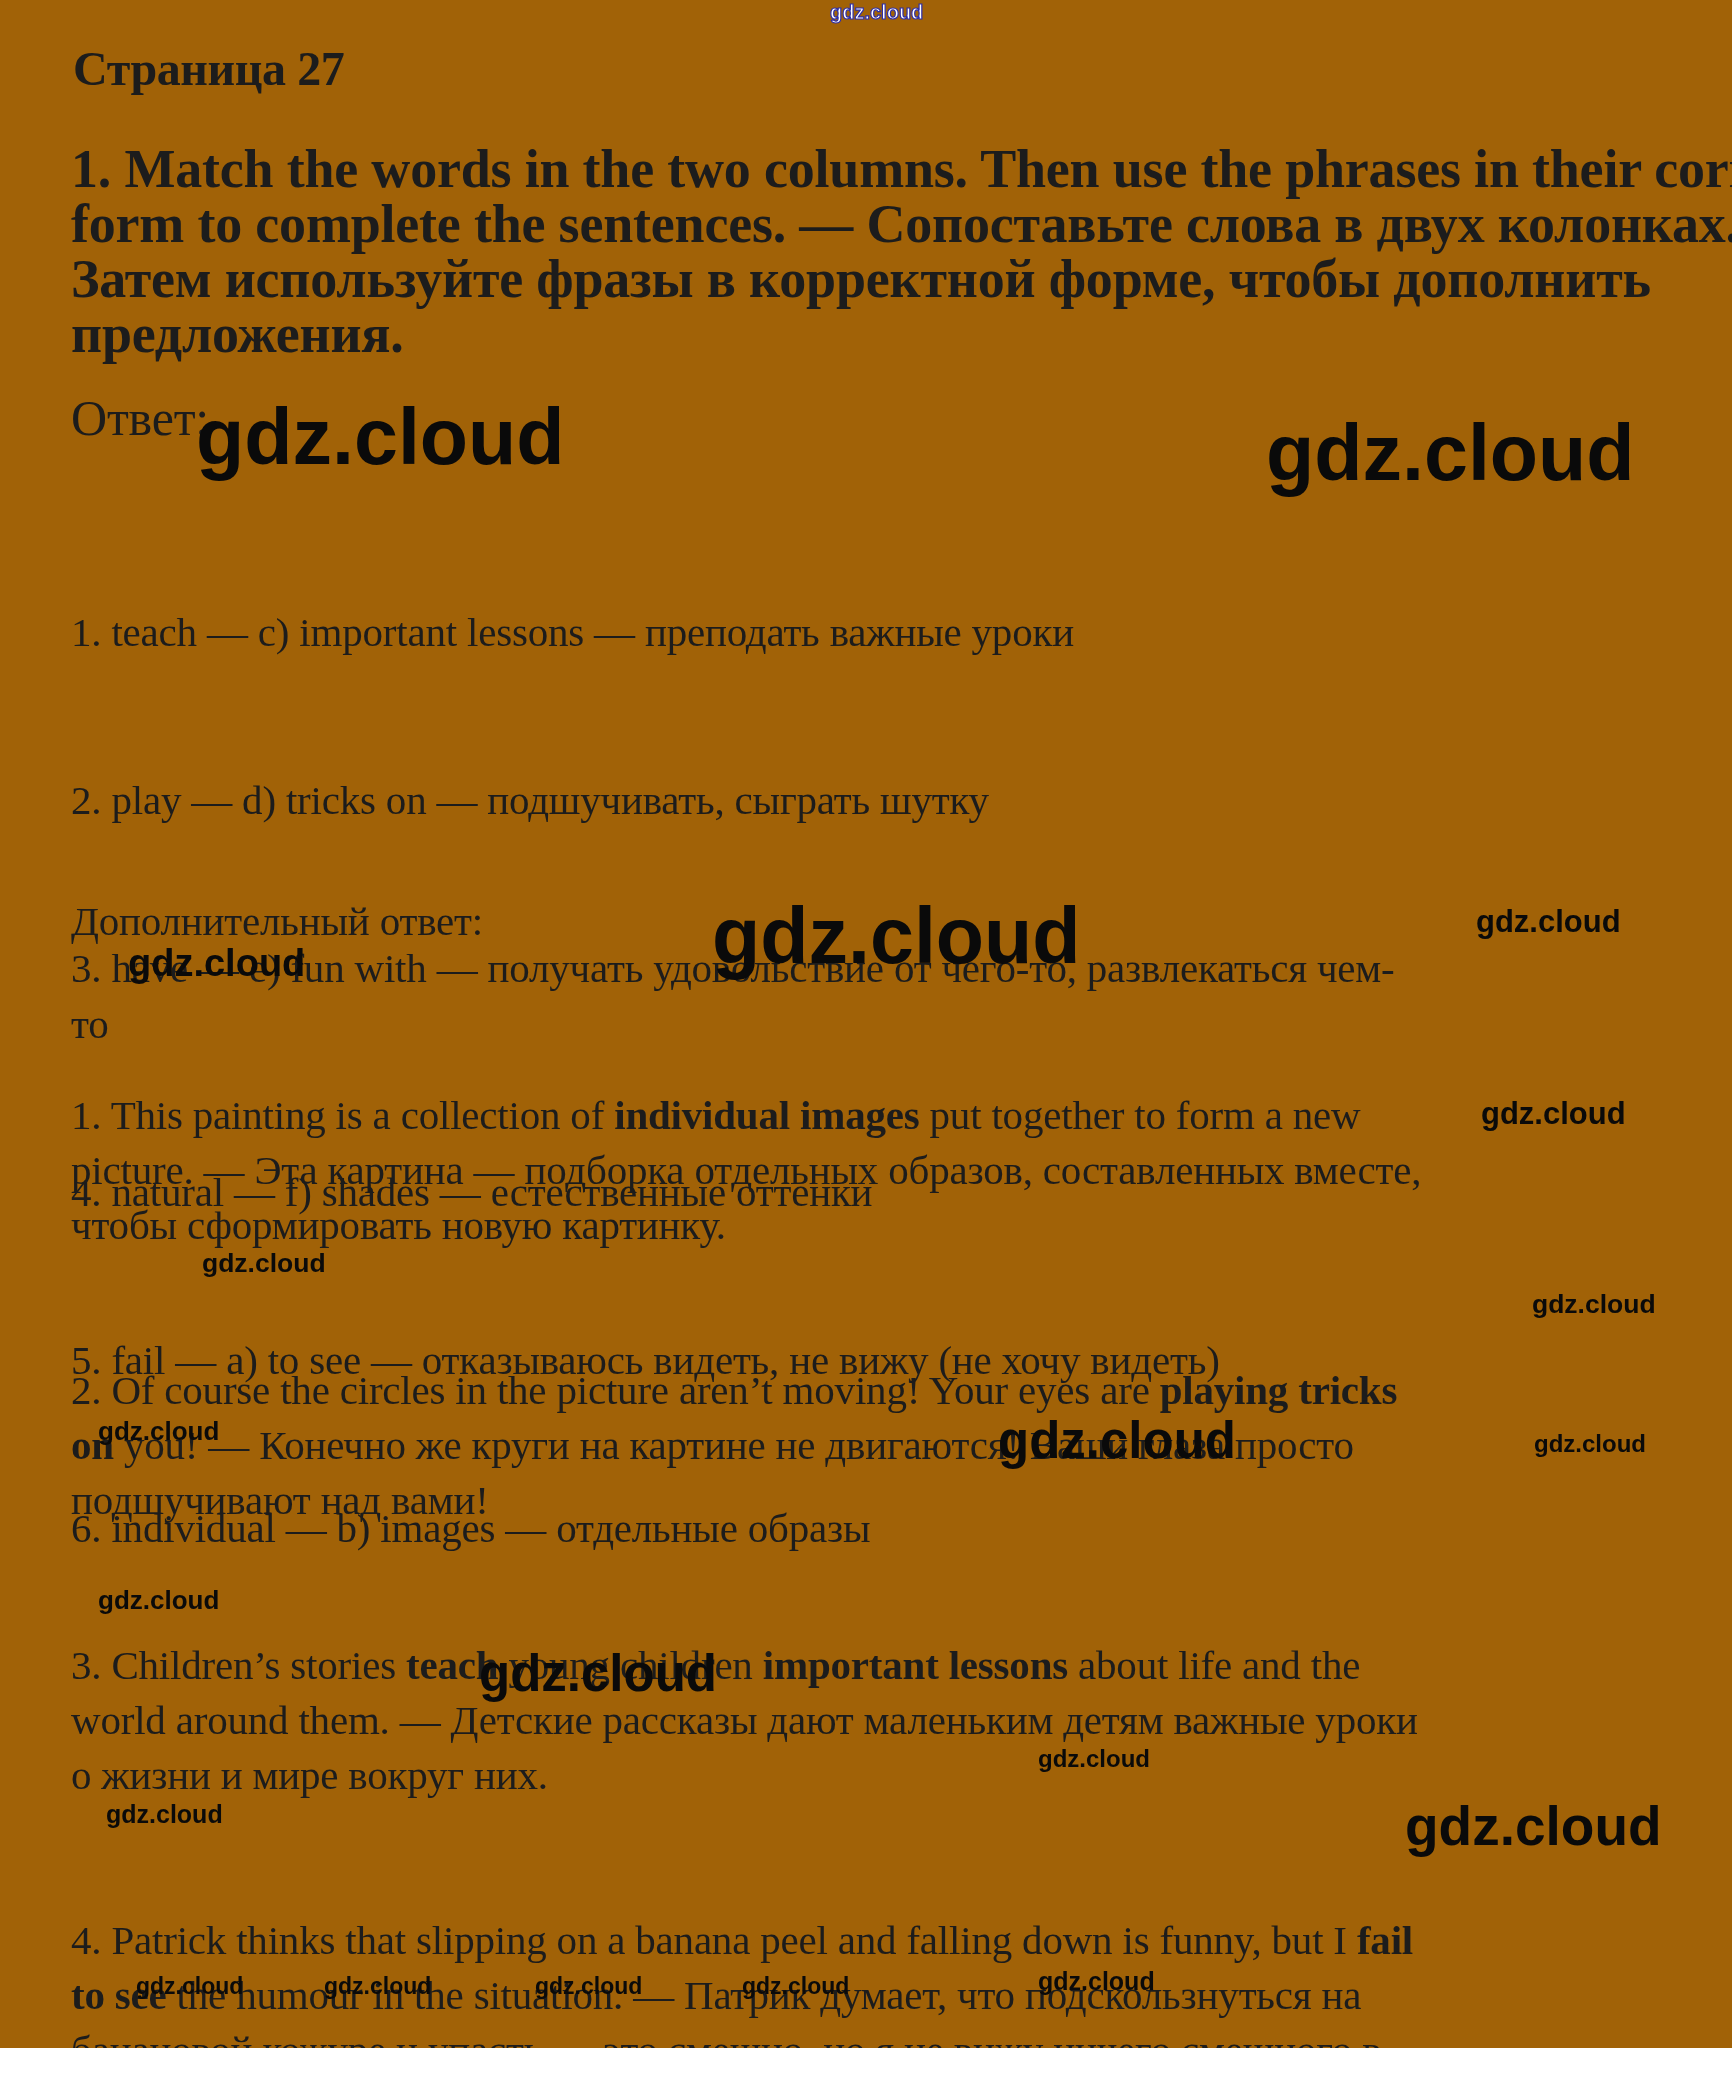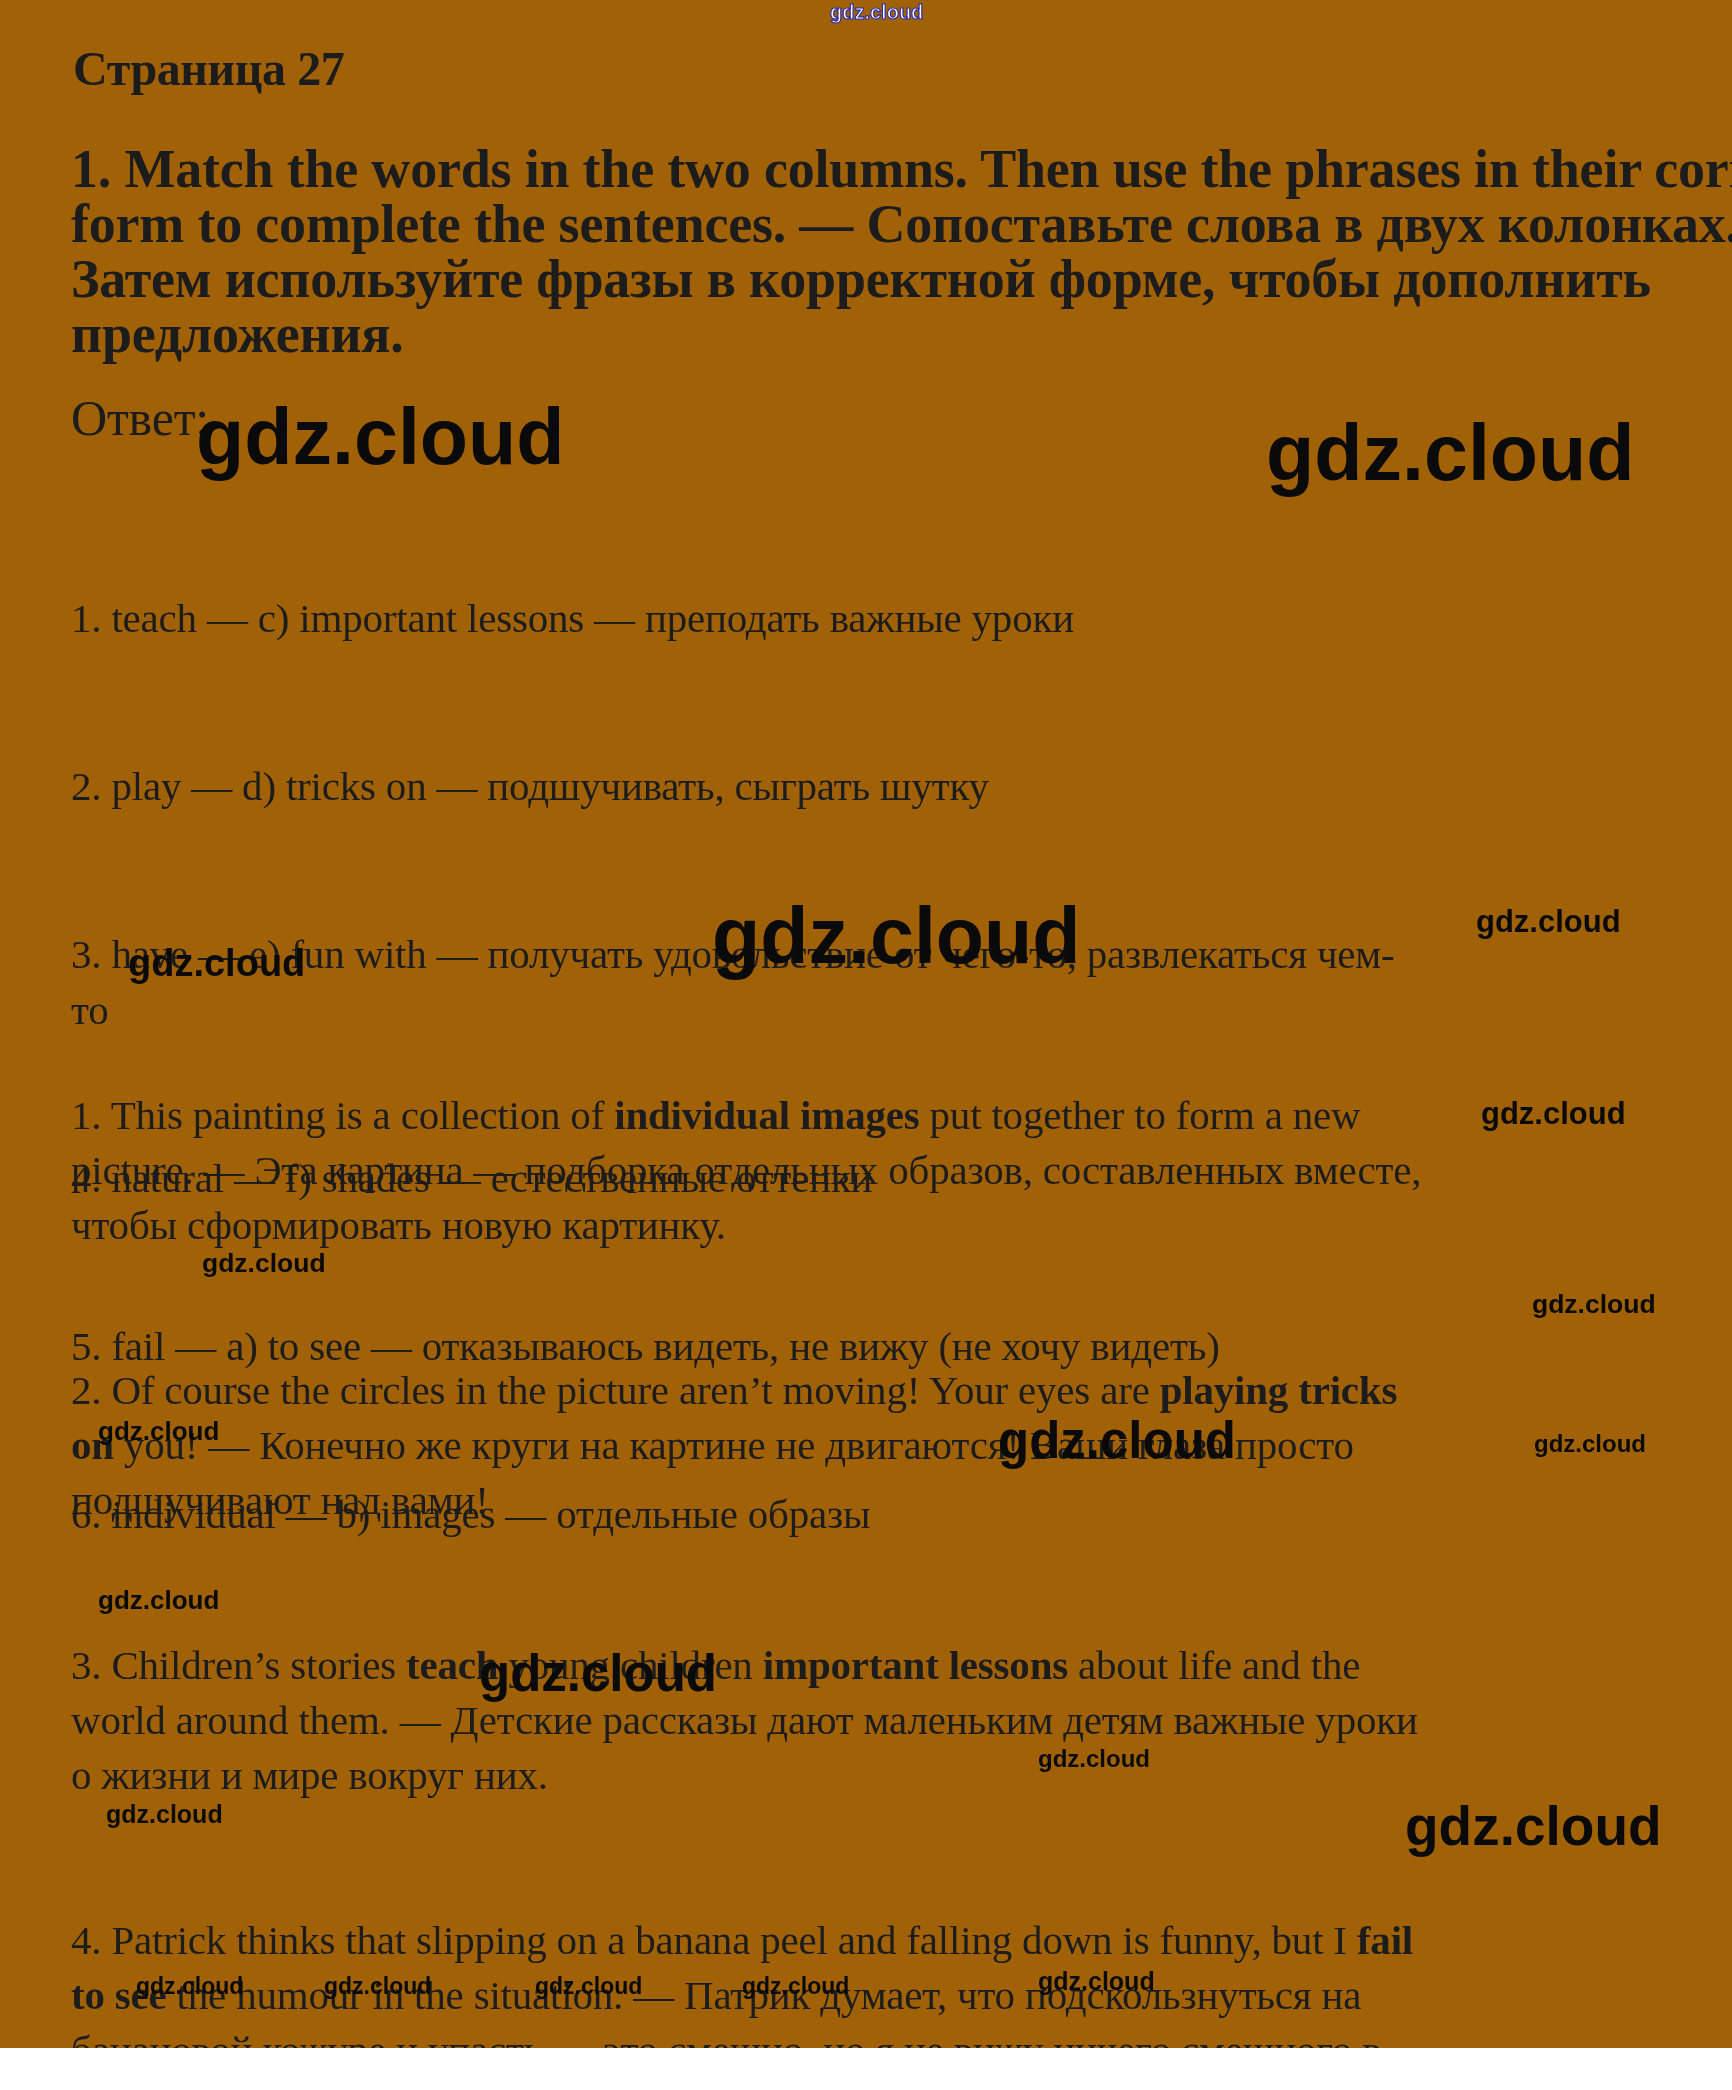--- a/index.html
+++ b/index.html
@@ -9,21 +9,21 @@
   }
   .title{
     position:absolute;left:73px;top:41px;margin:0;
     font-size:48px;font-weight:bold;letter-spacing:-0.4px;z-index:1;
   }
   .txt{
     position:absolute;left:71px;white-space:pre;letter-spacing:-0.2px;z-index:1;
   }
   .task{top:142px;font-size:54px;line-height:55px;font-weight:bold;}
   .answer-label{top:393px;font-size:50px;line-height:50px;}
-  .matches{top:478px;font-size:41px;line-height:56px;}
+  .matches{top:492px;font-size:41px;line-height:56px;}
   .matches div{white-space:pre;}
   .additional-label{top:896px;font-size:41px;line-height:50px;}
   .sentences{top:978px;font-size:41px;line-height:55px;}
   .sentences p{margin:0;white-space:pre;}
   .sentences b{font-weight:bold;}
   .wm{
     position:absolute;z-index:2;line-height:1;white-space:pre;
     font-family:"Liberation Sans","DejaVu Sans",sans-serif;
     font-weight:700;color:#0a0a0a;
   }
@@ -71,20 +71,21 @@
   <div class="txt matches">
     <div>1. teach — c) important lessons — преподать важные уроки</div>
     <div>2. play — d) tricks on — подшучивать, сыграть шутку</div>
     <div>3. have — e) fun with — получать удовольствие от чего-то, развлекаться чем-
 то</div>
     <div>4. natural — f) shades — естественные оттенки</div>
     <div>5. fail — a) to see — отказываюсь видеть, не вижу (не хочу видеть)</div>
     <div>6. individual — b) images — отдельные образы</div>
   </div>
 
+  <div class="txt additional-label">Дополнительный ответ:</div>
 
   <div class="txt sentences">
     <p>1. This painting is a collection of <b>individual images</b> put together to form a new
 picture. — Эта картина — подборка отдельных образов, составленных вместе,
 чтобы сформировать новую картинку.</p>
     <p>2. Of course the circles in the picture aren’t moving! Your eyes are <b>playing tricks
 on</b> you! — Конечно же круги на картине не двигаются! Ваши глаза просто
 подшучивают над вами!</p>
     <p>3. Children’s stories <b>teach</b> young children <b>important lessons</b> about life and the
 world around them. — Детские рассказы дают маленьким детям важные уроки

